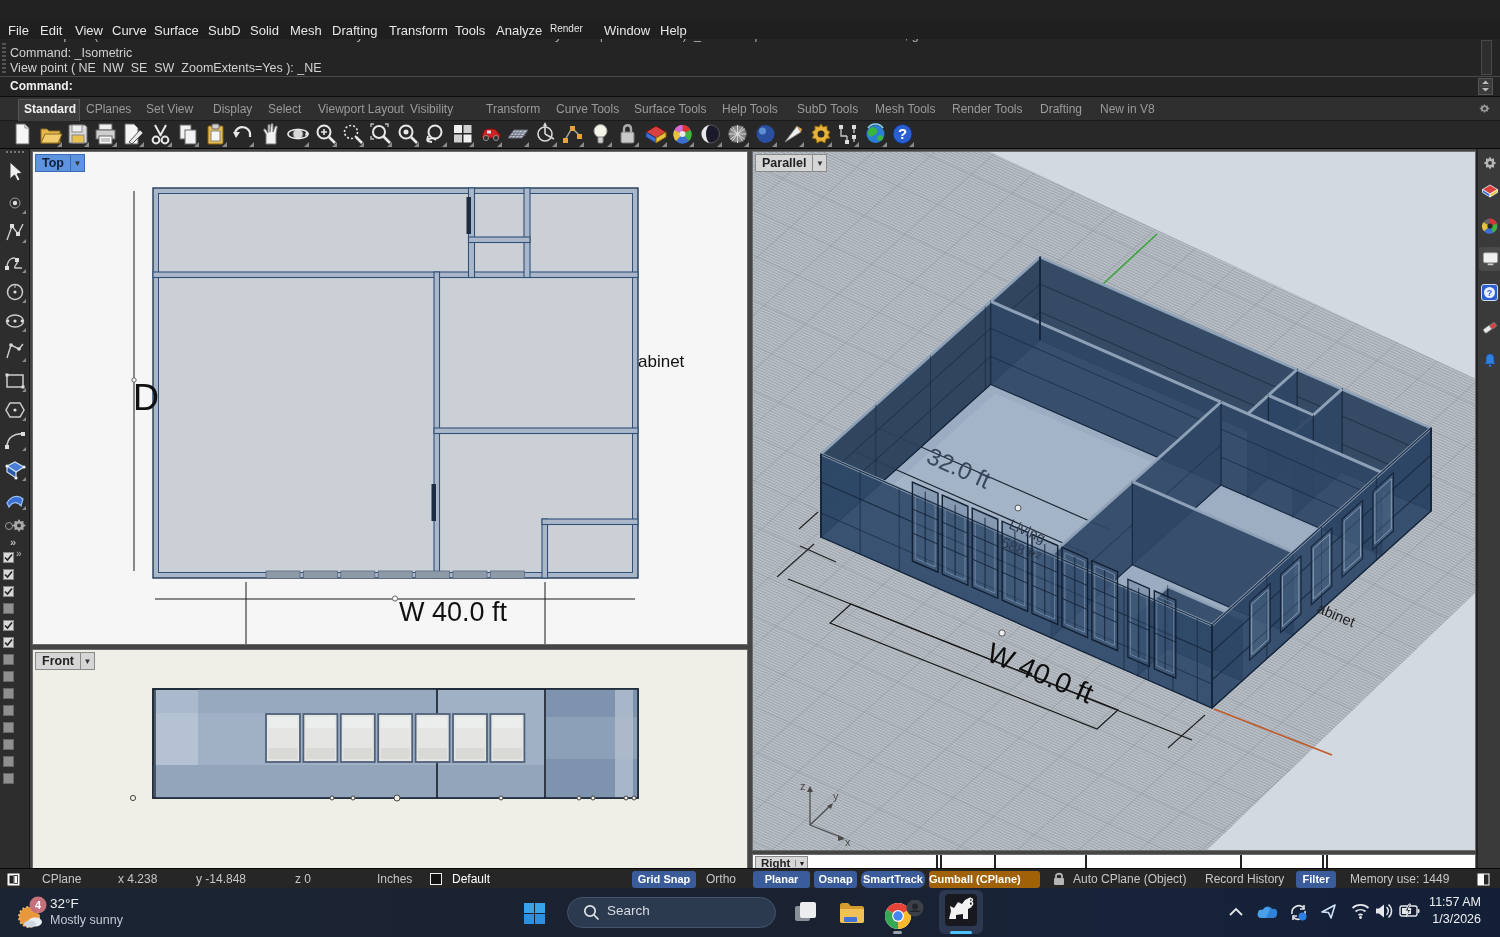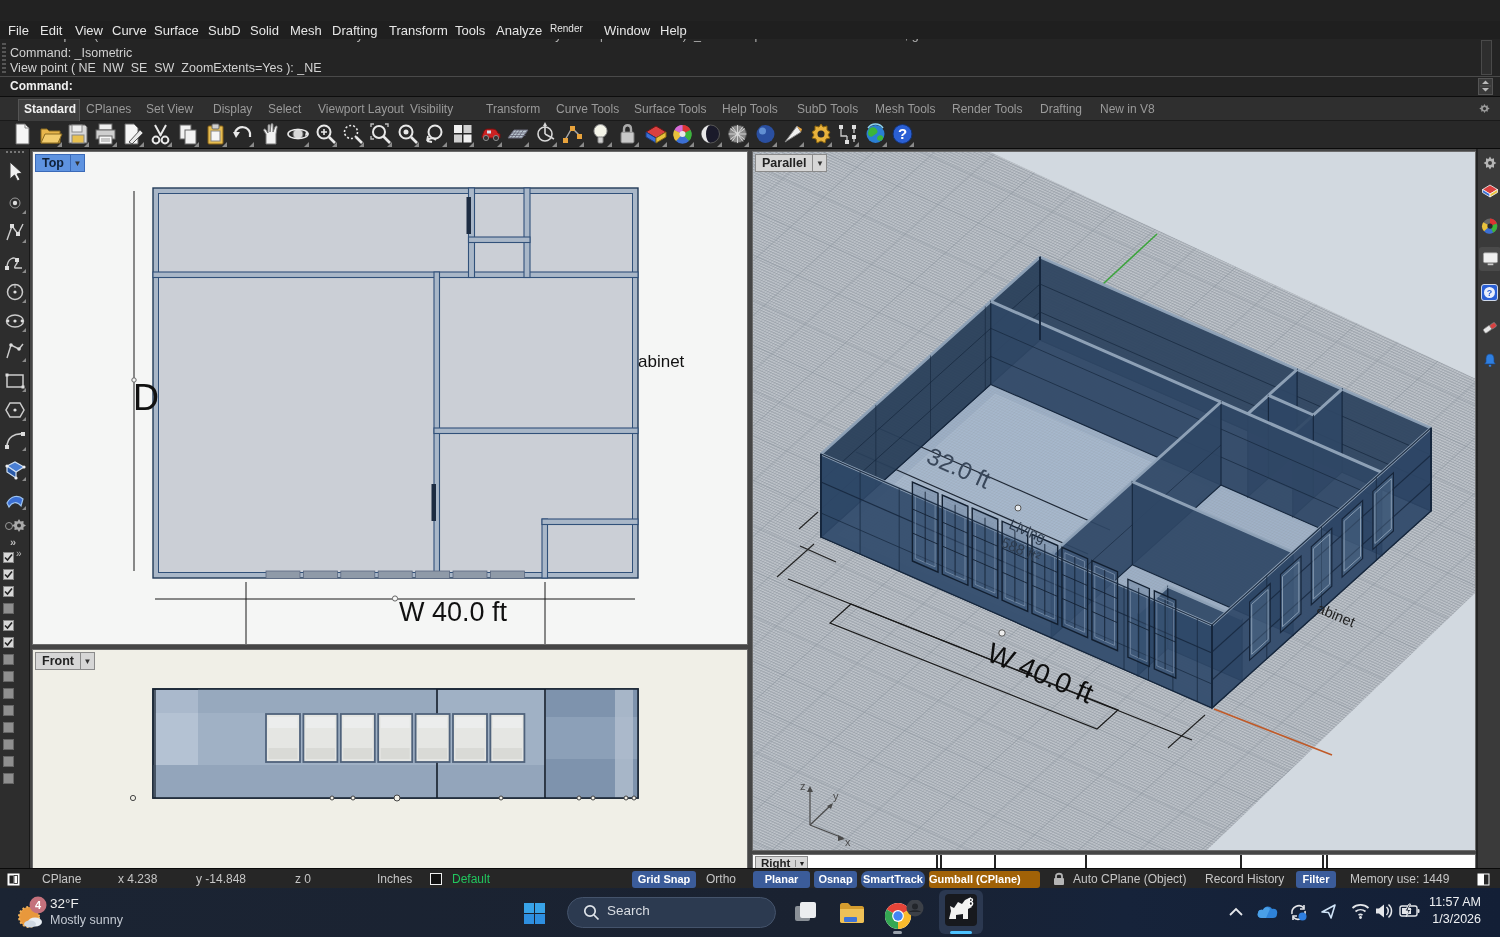--- a/index.html
+++ b/index.html
@@ -685,21 +685,21 @@
         <rect x="0.5" y="0.5" width="12" height="12" fill="#fff"></rect>
         <rect x="2.5" y="2.5" width="4" height="8" fill="#222"></rect>
         <rect x="7" y="2.5" width="3.5" height="8" fill="#fff" stroke="#222" stroke-width="0.8"></rect>
       </svg>
       <span class="abs" style="left:42px;top:3px;color:#c6c6c6;">CPlane</span>
       <span class="abs" style="left:118px;top:3px;color:#c6c6c6;">x 4.238</span>
       <span class="abs" style="left:196px;top:3px;color:#c6c6c6;">y -14.848</span>
       <span class="abs" style="left:295px;top:3px;color:#c6c6c6;">z 0</span>
       <span class="abs" style="left:377px;top:3px;color:#c6c6c6;">Inches</span>
       <div class="abs" style="left:430px;top:4px;width:12px;height:12px;background:#111;border:1.5px solid #eee"></div>
-      <span class="abs" style="left:452px;top:3px;color:#22c55e;">Default</span>
+      <span class="abs" style="left:452px;top:3px;color:#ffffff;">Default</span>
       <div class="abs" style="left:632px;top:1.5px;width:64px;height:17px;background:#3b5c9a;border-radius:3px;color:#fff;font-weight:bold;font-size:11px;text-align:center;line-height:17px;white-space:nowrap;overflow:hidden">Grid Snap</div>
       <span class="abs" style="left:706px;top:3px;color:#c6c6c6;">Ortho</span>
       <div class="abs" style="left:753px;top:1.5px;width:57px;height:17px;background:#3b5c9a;border-radius:3px;color:#fff;font-weight:bold;font-size:11px;text-align:center;line-height:17px;white-space:nowrap;overflow:hidden">Planar</div>
       <div class="abs" style="left:814px;top:1.5px;width:43px;height:17px;background:#3b5c9a;border-radius:3px;color:#fff;font-weight:bold;font-size:11px;text-align:center;line-height:17px;white-space:nowrap;overflow:hidden">Osnap</div>
       <div class="abs" style="left:861px;top:1.5px;width:64px;height:17px;background:#3b5c9a;border-radius:7px;color:#fff;font-weight:bold;font-size:11px;text-align:center;line-height:17px;white-space:nowrap;overflow:hidden">SmartTrack</div>
       <div class="abs" style="left:929px;top:1.5px;width:111px;height:17px;background:#a16207;border-radius:3px;color:#fff;font-weight:bold;font-size:11px;line-height:17px;white-space:nowrap;overflow:hidden">Gumball (CPlane)</div>
       <svg class="abs" style="left:1053px;top:3px" width="12" height="14" viewBox="0 0 12 14">
         <rect x="1" y="6" width="10" height="7" rx="1" fill="#b5b5b5"></rect>
         <path d="M3 6 L3 4 C3 1 9 1 9 4 L9 6" fill="none" stroke="#b5b5b5" stroke-width="1.8"></path>
       </svg>

